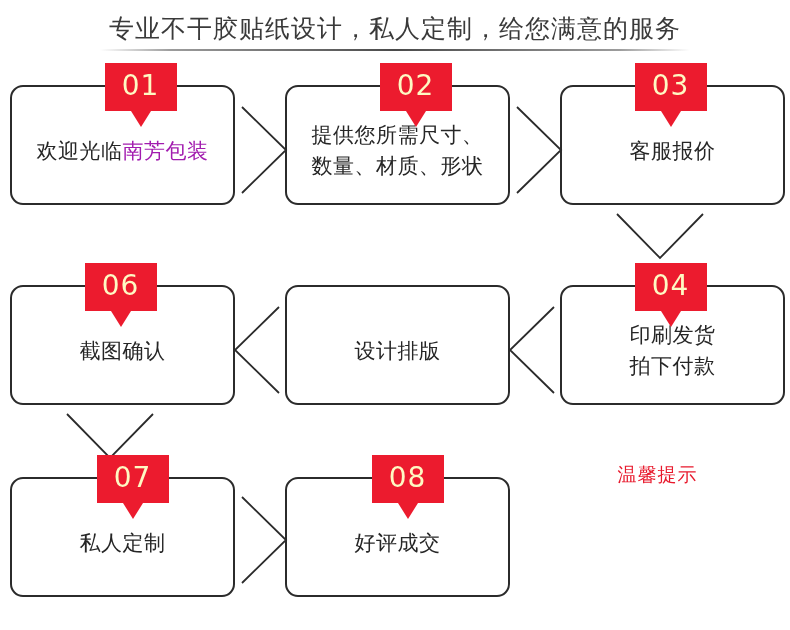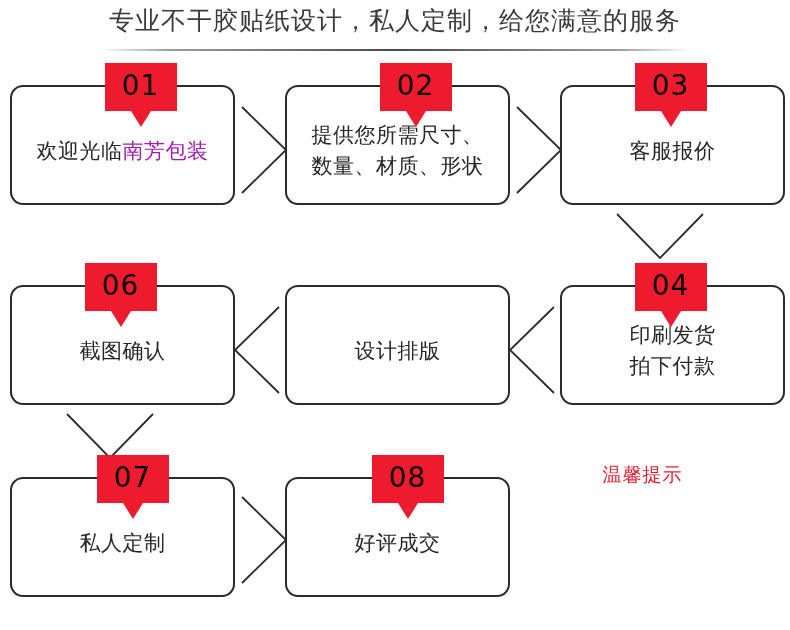--- a/index.html
+++ b/index.html
@@ -11,21 +11,21 @@
     -webkit-font-smoothing:antialiased;
     overflow:hidden;
   }
   #page{position:relative;width:790px;height:630px;}
 
   
   .header{
     position:absolute;left:0;top:0;width:790px;height:58px;
   }
   .header-title{
-    position:absolute;left:0;top:4px;width:790px;
+    position:absolute;left:0;top:12px;width:790px;
     text-align:center;
     font-size:25px;
     letter-spacing:1px;
     color:#3a3a3a;
     font-weight:400;
     white-space:nowrap;
   }
   .header-rule{
     position:absolute;left:100px;top:49px;width:590px;height:2px;
     background:linear-gradient(to right,#ffffff 0%,#9c9c9c 12%,#4a4a4a 50%,#9c9c9c 88%,#ffffff 100%);
@@ -61,21 +61,21 @@
     width:72px;height:48px;
     background:#ec1b2e;
     top:-24px;
     left:50%;
     margin-left:-36px;
     z-index:5;
   }
   .badge-num{
     position:absolute;left:0;right:0;top:0;bottom:0;
     display:flex;align-items:center;justify-content:center;
-    color:#000000;
+    color:#fef9c3;
     font-size:28px;
     font-weight:400;
     letter-spacing:1px;
     line-height:1;
     padding-bottom:2px;
     box-sizing:border-box;
   }
   .badge-tail{
     position:absolute;
     left:50%;margin-left:-10px;
@@ -226,17 +226,17 @@
           <path d="M 2,2 L 45,46 L 88,2" fill="none" stroke="#2b2b2b" stroke-width="1.8" stroke-linecap="butt" stroke-linejoin="miter"></path>
         </svg>
       </div>
       <div class="chev" style="left: 240px; top: 495px; width: 48px; height: 90px;">
         <svg width="48" height="90" viewBox="0 0 48 90">
           <path d="M 2,2 L 46,45 L 2,88" fill="none" stroke="#2b2b2b" stroke-width="1.8" stroke-linecap="butt" stroke-linejoin="miter"></path>
         </svg>
       </div>
     </div>
 
-  <div class="notice" id="notice" style="left: 515px; top: 462px; width: 255px;">
+  <div class="notice" id="notice" style="left: 530px; top: 462px; width: 255px;">
     <div class="notice-title">温馨提示</div>
   </div>
 
 </div>
 
 </body></html>

